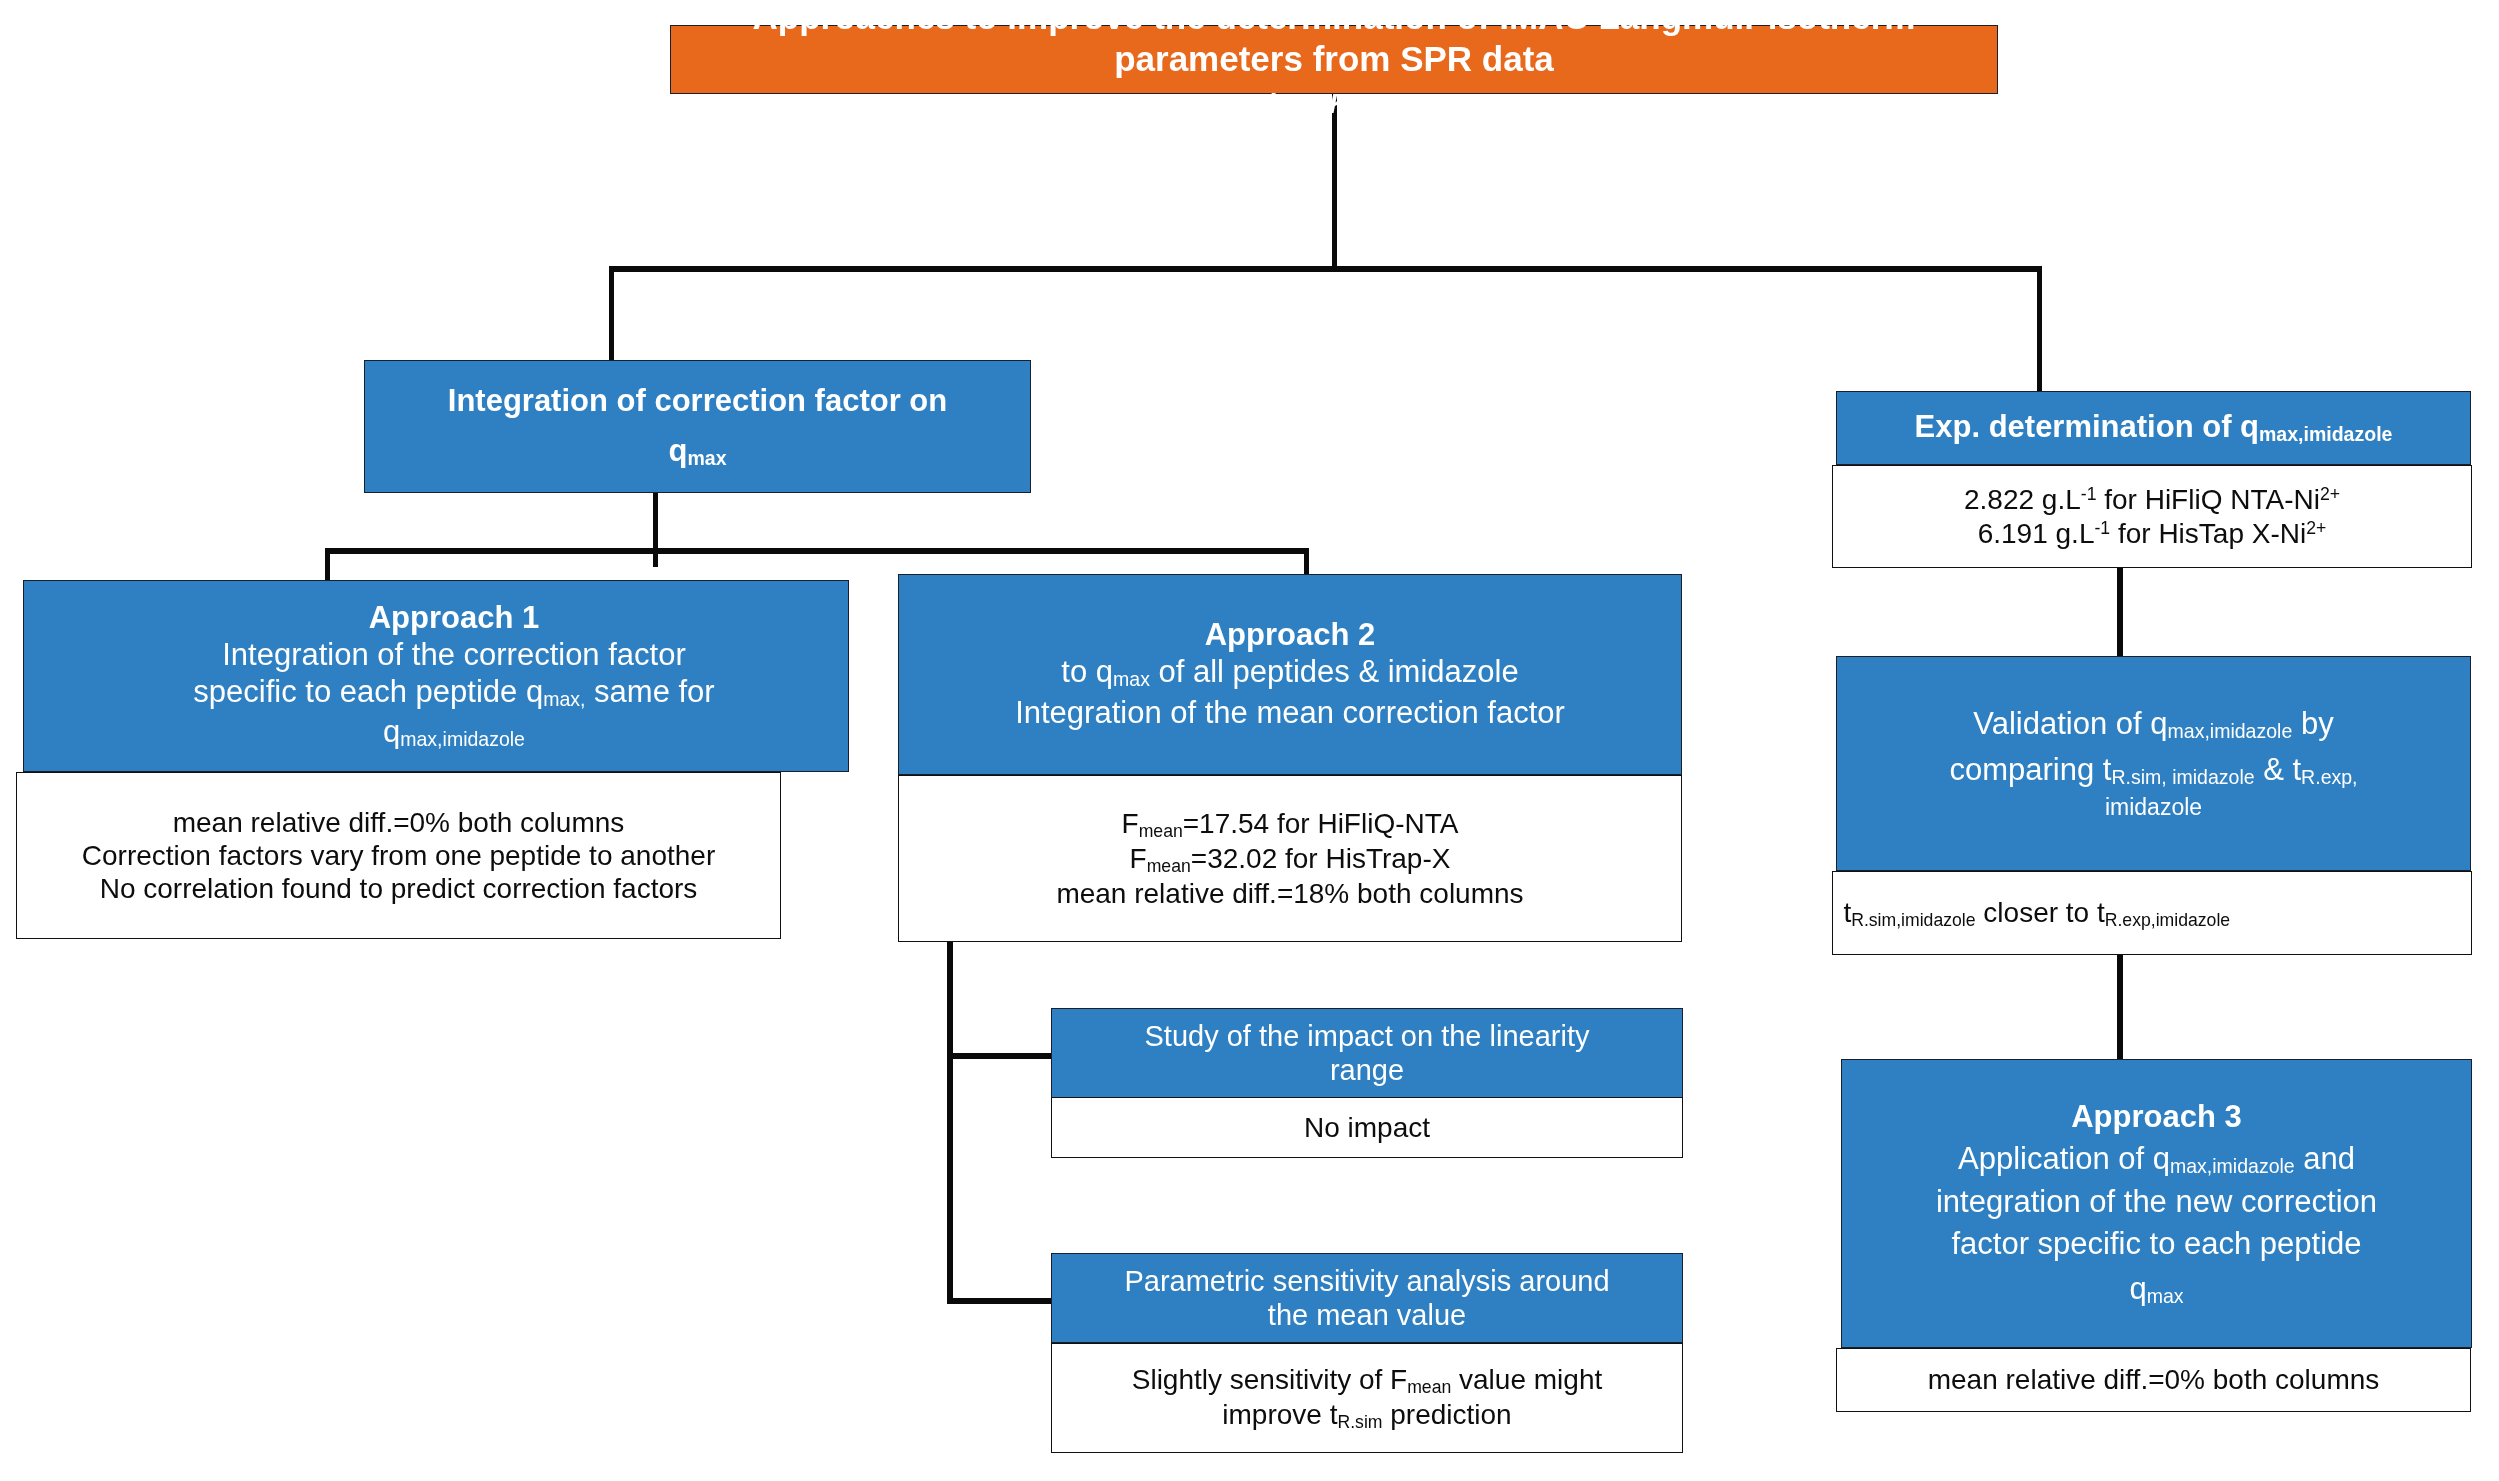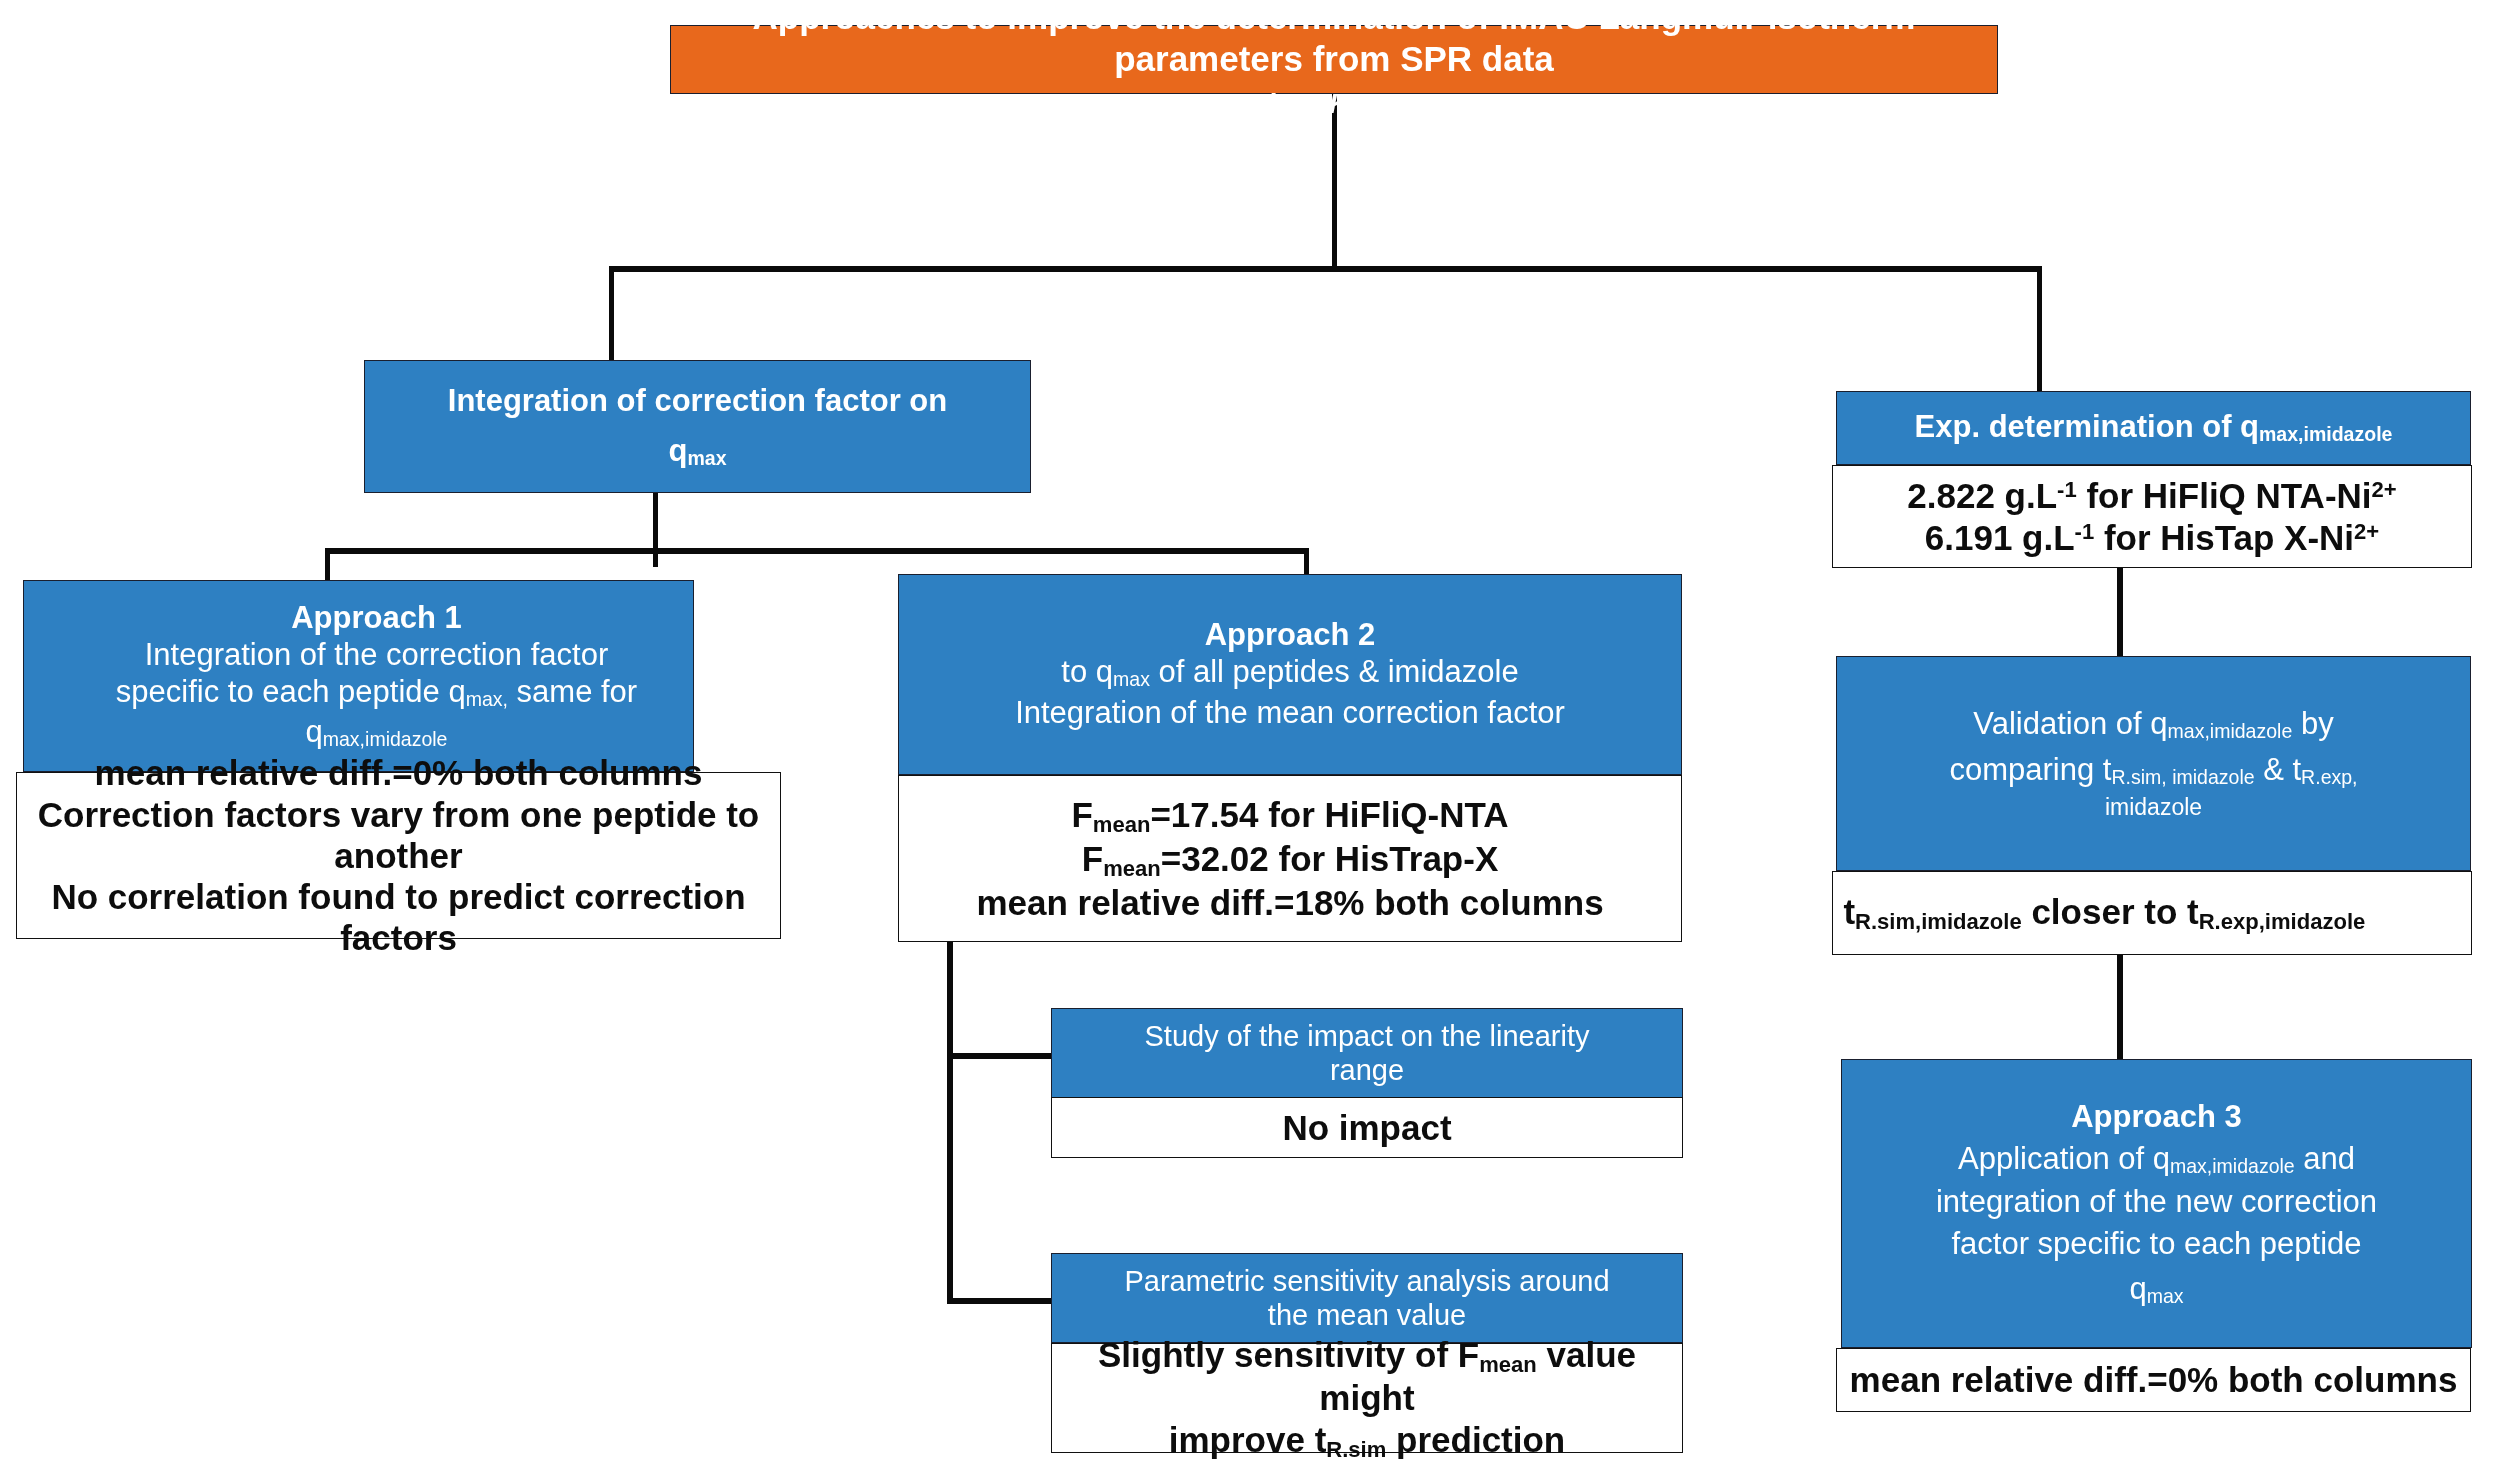--- a/index.html
+++ b/index.html
@@ -9,21 +9,21 @@
   .box{position:absolute;box-sizing:border-box;border:1.7px solid #1a1f2e;display:flex;
        align-items:center;justify-content:center;text-align:center;line-height:1.18;}
   .hdr{background:#2E80C2;color:#ffffff;}
   .hdr.orange{background:#E8681C;}
   .body-box{background:#ffffff;color:#0d0d0d;border:1.7px solid #111111;}
 
   .t-title{font-size:35px;font-weight:bold;}
   .t-title .sub2{font-weight:bold;font-size:28px;}
   .t-hdr{font-size:31px;font-weight:bold;}
   .t-hdr-reg{font-size:31px;font-weight:normal;}
-  .t-body{font-size:35px;font-weight:bold;}
+  .t-body{font-size:28px;font-weight:normal;}
 
   .inner{padding:3.5px 10.4px;width:100%;}
   sub{font-size:0.63em;vertical-align:-0.22em;}
   sup{font-size:0.63em;vertical-align:0.50em;}
   i{font-style:italic;}
 
   .ln{position:absolute;background:#0a0a0a;}
 </style>
 </head>
 <body>
@@ -61,21 +61,21 @@
 
   <div class="box hdr" style="left:320px;top:360px;width:667px;height:133px;margin-left:44px;">
     <div class="inner t-hdr">
       <div>Integration of correction factor on</div>
       <div style="margin-top:14px;">
         <span>q</span><sub>max</sub>
       </div>
     </div>
   </div>
 
-  <div class="box hdr" style="left:23px;top:580px;width:671px;height:192px;padding-left:36px;">
+  <div class="box hdr" style="left:23px;top:580px;width:826px;height:192px;padding-left:36px;">
     <div class="inner t-hdr-reg">
       <div style="font-weight:bold;">Approach 1</div>
       <div>Integration of the correction factor</div>
       <div>
         <span>specific to each peptide q</span><sub>max,</sub><span> same for</span>
       </div>
       <div style="margin-top:3.5px;">
         <span>q</span><sub>max,imidazole</sub>
       </div>
     </div>

